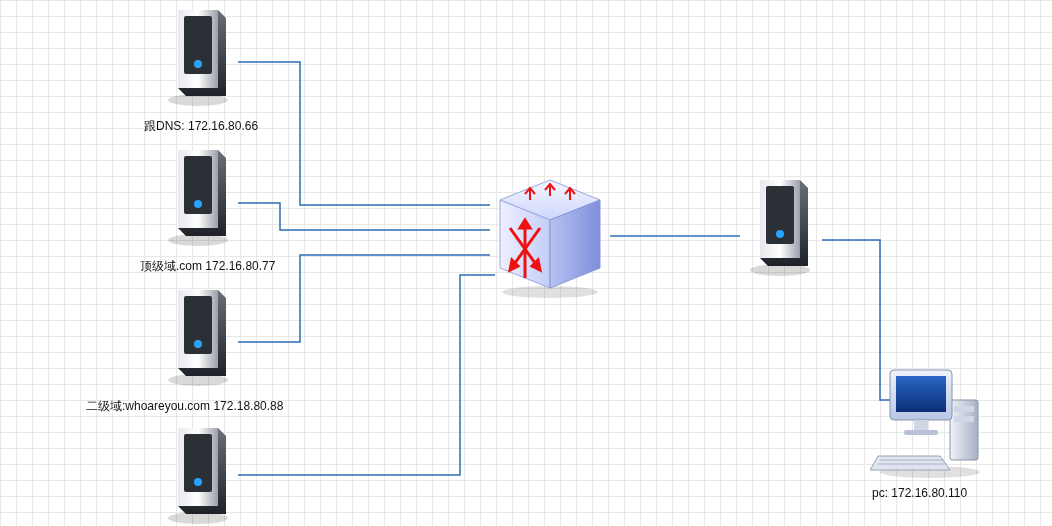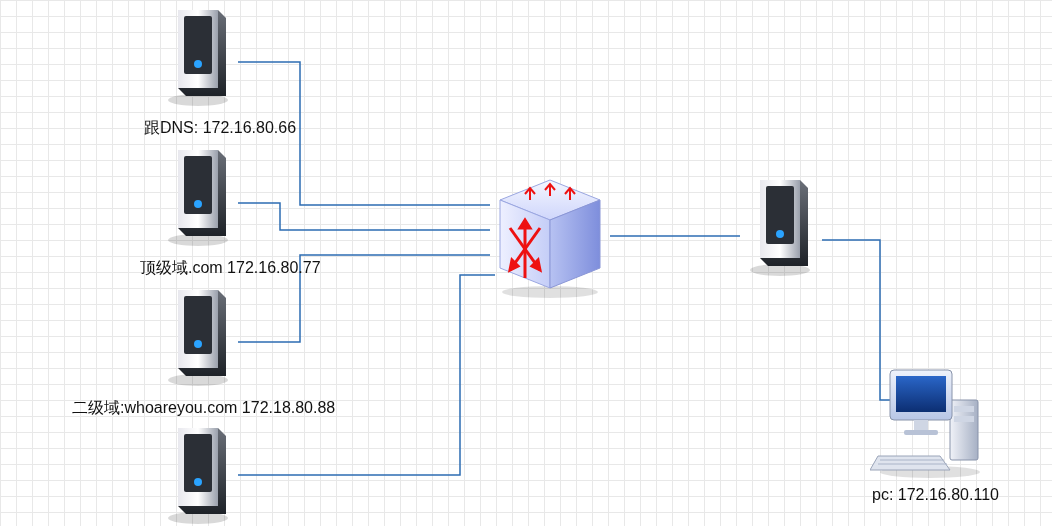--- a/index.html
+++ b/index.html
@@ -1,18 +1,18 @@
 <!DOCTYPE html>
 <html><head>
 <meta charset="utf-8">
 <style>
 html,body{margin:0;padding:0;width:1052px;height:526px;overflow:hidden;font-family:Arial,"Microsoft YaHei",sans-serif;font-size:12px;color:#000;background:#fff}
 .canvas{position:relative;width:1052px;height:526px;background-image:linear-gradient(to right,#e8e8e8 1px,transparent 1px),linear-gradient(to bottom,#e8e8e8 1px,transparent 1px);background-size:16px 16px}
 .node{position:absolute;text-align:center}
-.label{position:absolute;white-space:nowrap;font-size:16px;color:#111}
+.label{position:absolute;white-space:nowrap;font-size:12px;color:#111}
 svg.overlay{position:absolute;left:0;top:0;width:1052px;height:526px;pointer-events:none}
 .server-svg{width:80px;height:110px}
 .router-svg{width:120px;height:130px}
 .pc-svg{width:120px;height:120px}
 </style>
 </head>
 <body>
 
 <div class="canvas">
 
@@ -68,21 +68,21 @@
 
   <div class="node" style="left:158px;top:280px">
     <svg class="server-svg" viewBox="0 0 80 110">
       <ellipse cx="40" cy="100" rx="30" ry="6" fill="#000" opacity="0.15"></ellipse>
       <path d="M20 10 L60 10 L68 18 L68 96 L28 96 L20 88 Z" fill="url(#g1b)"></path>
       <path d="M20 10 L60 10 L60 88 L20 88 Z" fill="url(#g1a)"></path>
       <rect x="26" y="16" width="28" height="58" rx="2" fill="#2b2f36"></rect>
       <circle cx="40" cy="64" r="4" fill="#2aa3ff"></circle>
     </svg>
   </div>
-  <div class="label" style="left:72px;top:398px">二级域:whoareyou.com 172.18.80.88</div>
+  <div class="label" style="left:86px;top:398px">二级域:whoareyou.com 172.18.80.88</div>
 
   <div class="node" style="left:158px;top:418px">
     <svg class="server-svg" viewBox="0 0 80 110">
       <ellipse cx="40" cy="100" rx="30" ry="6" fill="#000" opacity="0.15"></ellipse>
       <path d="M20 10 L60 10 L68 18 L68 96 L28 96 L20 88 Z" fill="url(#g1b)"></path>
       <path d="M20 10 L60 10 L60 88 L20 88 Z" fill="url(#g1a)"></path>
       <rect x="26" y="16" width="28" height="58" rx="2" fill="#2b2f36"></rect>
       <circle cx="40" cy="64" r="4" fill="#2aa3ff"></circle>
     </svg>
   </div>

